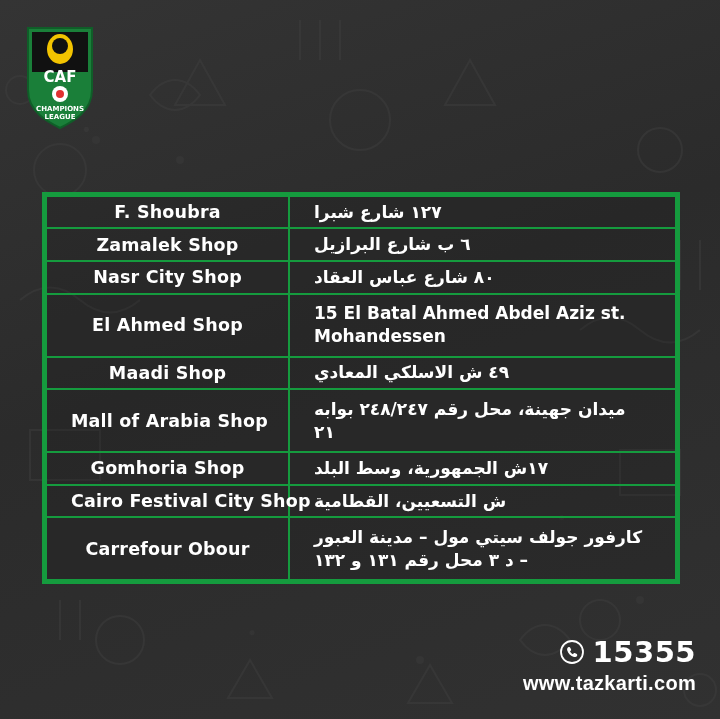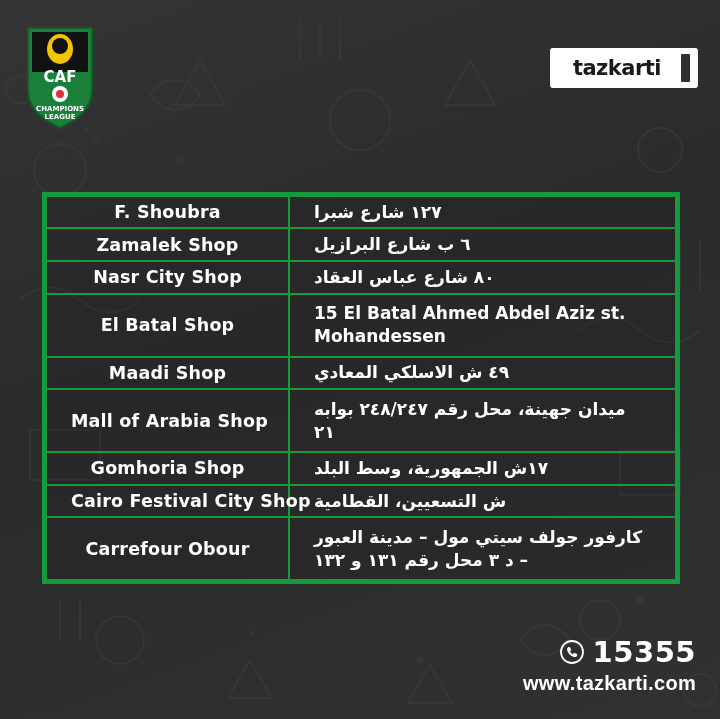--- a/index.html
+++ b/index.html
@@ -174,42 +174,38 @@
       <path d="M38 14 a8 8 0 0 0 0 16 a8 8 0 0 0 0 -16 z" fill="#111111"></path>
       <rect x="34" y="30" width="8" height="7" fill="#f3c400"></rect>
       <text x="38" y="58" text-anchor="middle" font-family="DejaVu Sans, sans-serif" font-size="15" font-weight="bold" fill="#ffffff">CAF</text>
       <circle cx="38" cy="70" r="8" fill="#ffffff"></circle>
       <path d="M34 70 a4 4 0 0 1 8 0 a4 4 0 0 1 -8 0 z" fill="#e03131"></path>
       <text x="38" y="87" text-anchor="middle" font-family="DejaVu Sans, sans-serif" font-size="7" font-weight="bold" fill="#ffffff">CHAMPIONS</text>
       <text x="38" y="95" text-anchor="middle" font-family="DejaVu Sans, sans-serif" font-size="7" font-weight="bold" fill="#ffffff">LEAGUE</text>
     </svg>
   </div>
 
-  <div class="tazkarti">
-    <span class="word">tazkarti</span>
-    <span class="notch"></span>
-  </div>
 
   <div class="table-wrap">
     <table class="stores">
       <tbody id="rows">
           <tr>
             <td class="name">F. Shoubra</td>
             <td class="addr">١٢٧ شارع شبرا</td>
           </tr>
           <tr>
             <td class="name">Zamalek Shop</td>
             <td class="addr">٦ ب شارع البرازيل</td>
           </tr>
           <tr>
             <td class="name">Nasr City Shop</td>
             <td class="addr">٨٠ شارع عباس العقاد</td>
           </tr>
           <tr>
-            <td class="name">El Batal Shop</td>
+            <td class="name">El Ahmed Shop</td>
             <td class="addr ltr">15 El Batal Ahmed Abdel Aziz st. Mohandessen</td>
           </tr>
           <tr>
             <td class="name">Maadi Shop</td>
             <td class="addr">٤٩ ش الاسلكي المعادي</td>
           </tr>
           <tr>
             <td class="name">Mall of Arabia Shop</td>
             <td class="addr">ميدان جهينة، محل رقم ٢٤٨/٢٤٧ بوابه ٢١</td>
           </tr>

